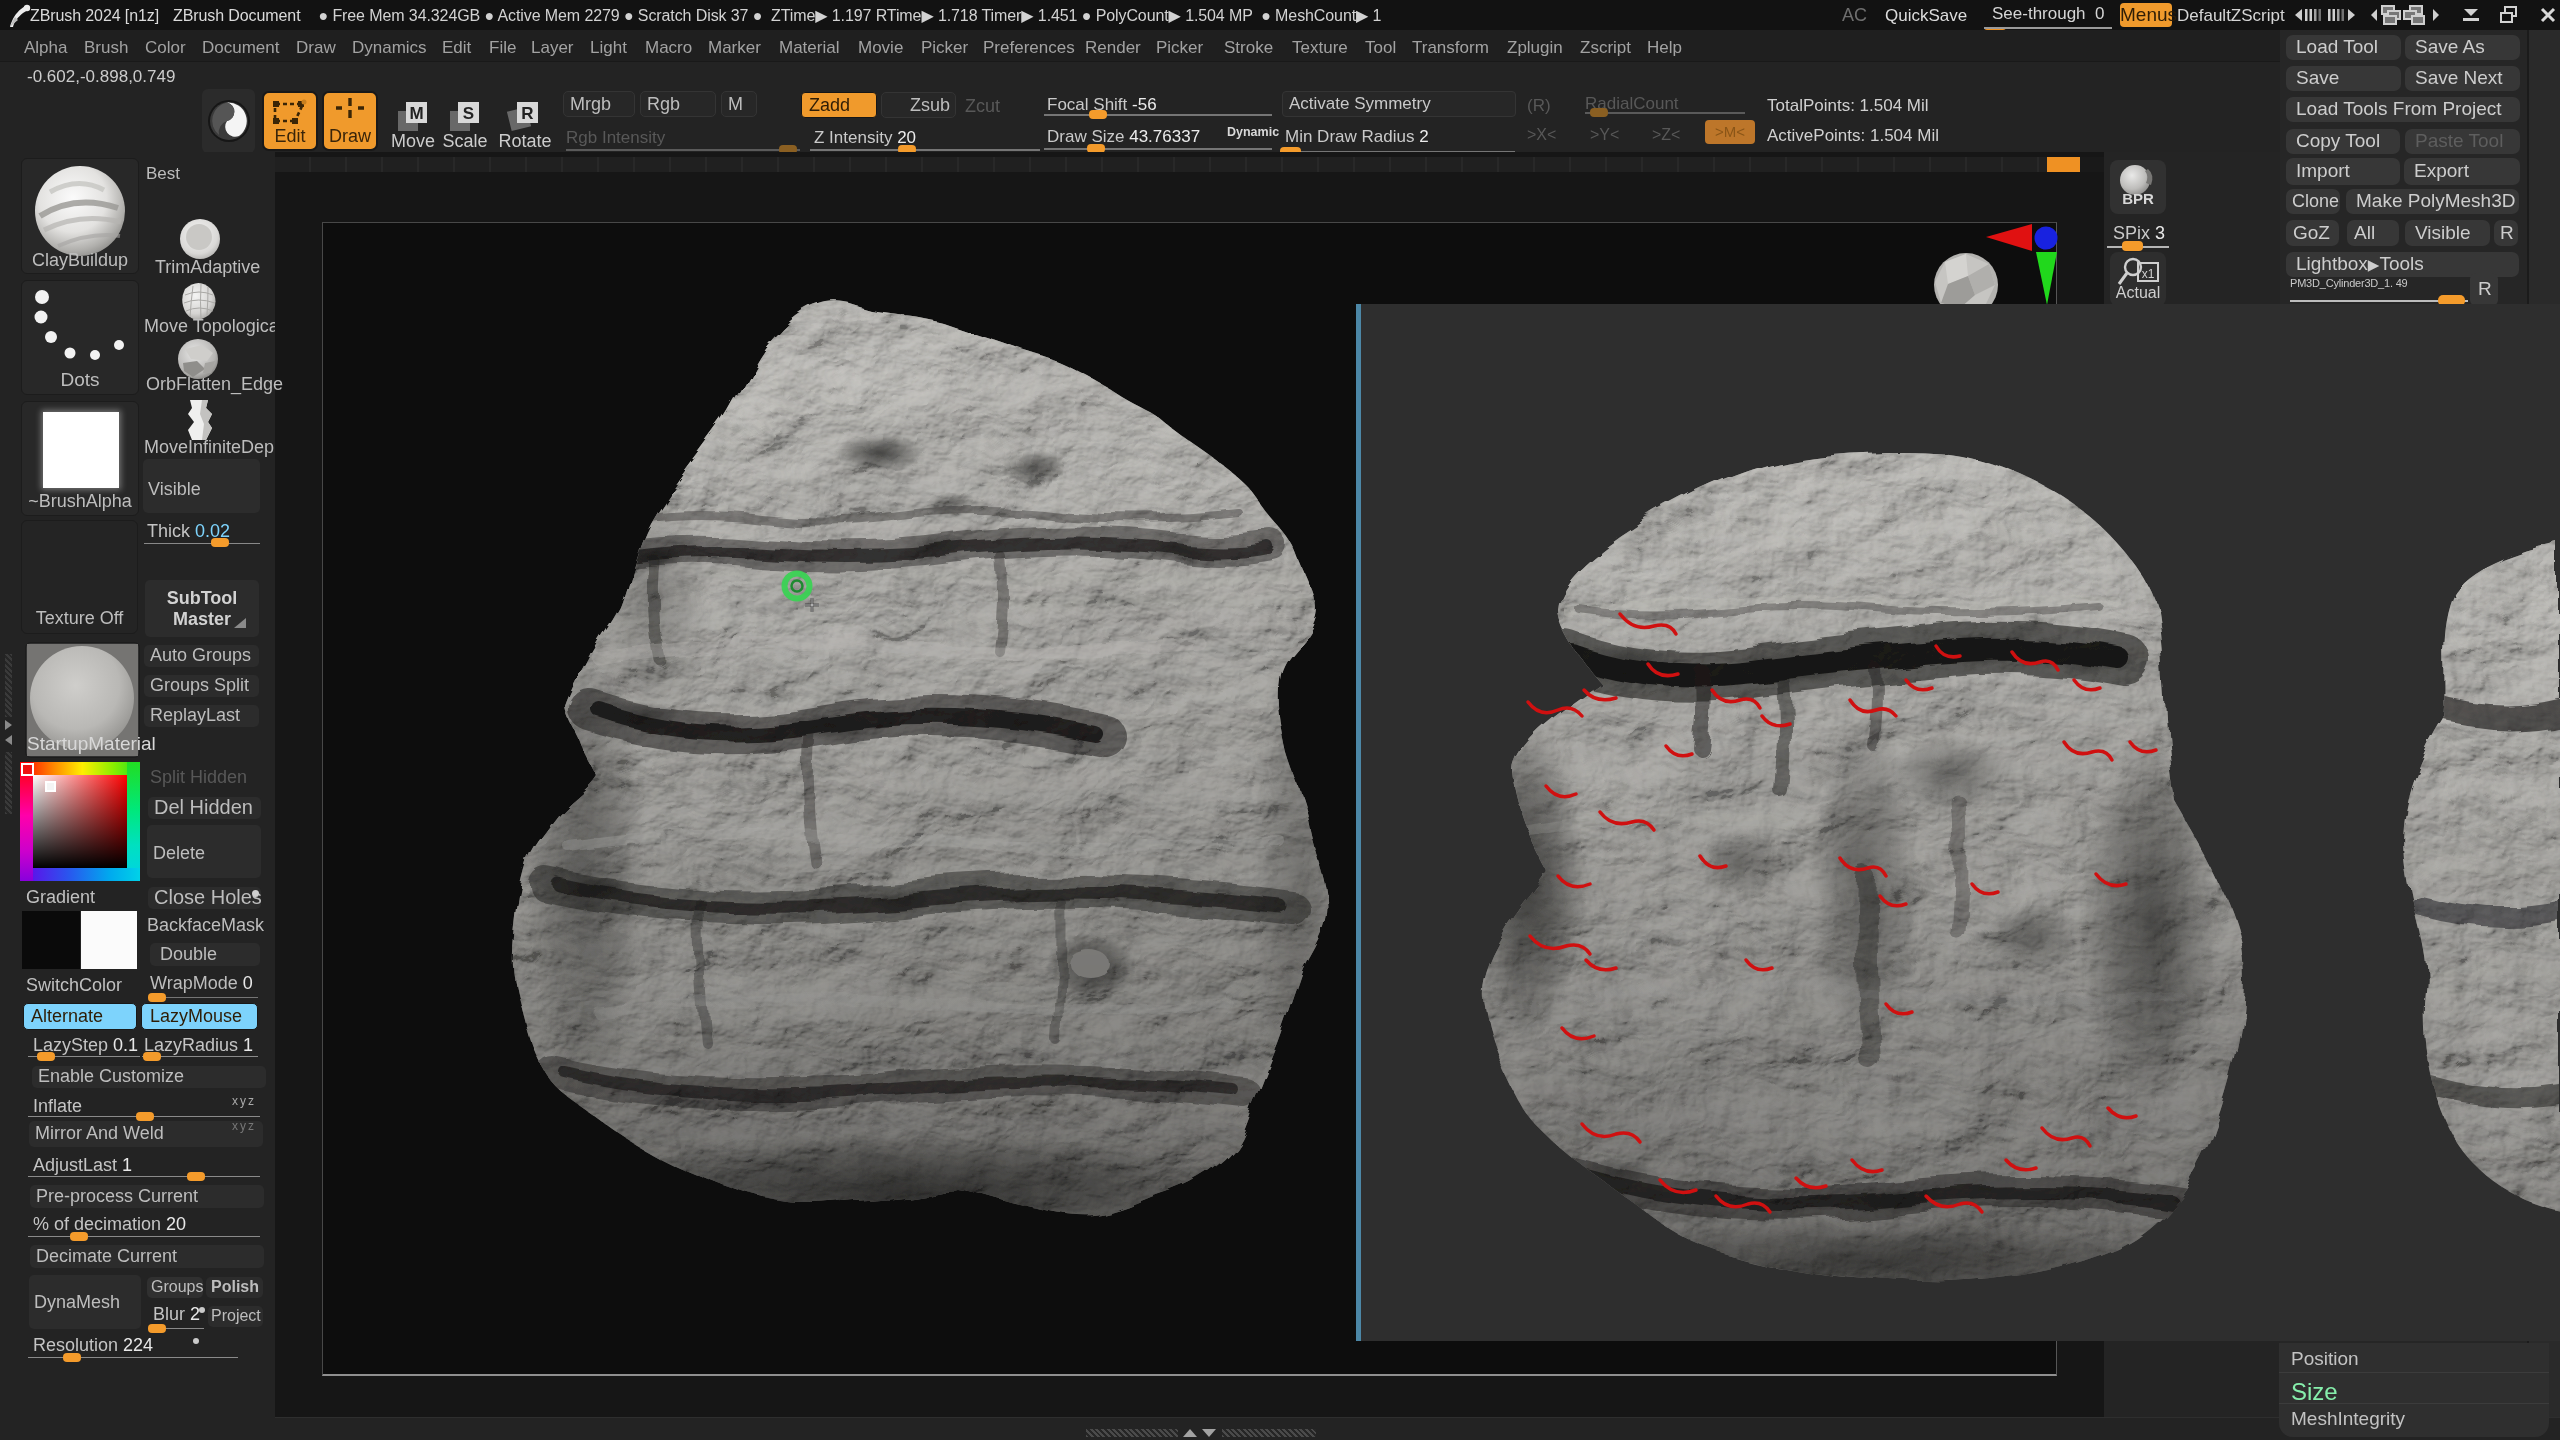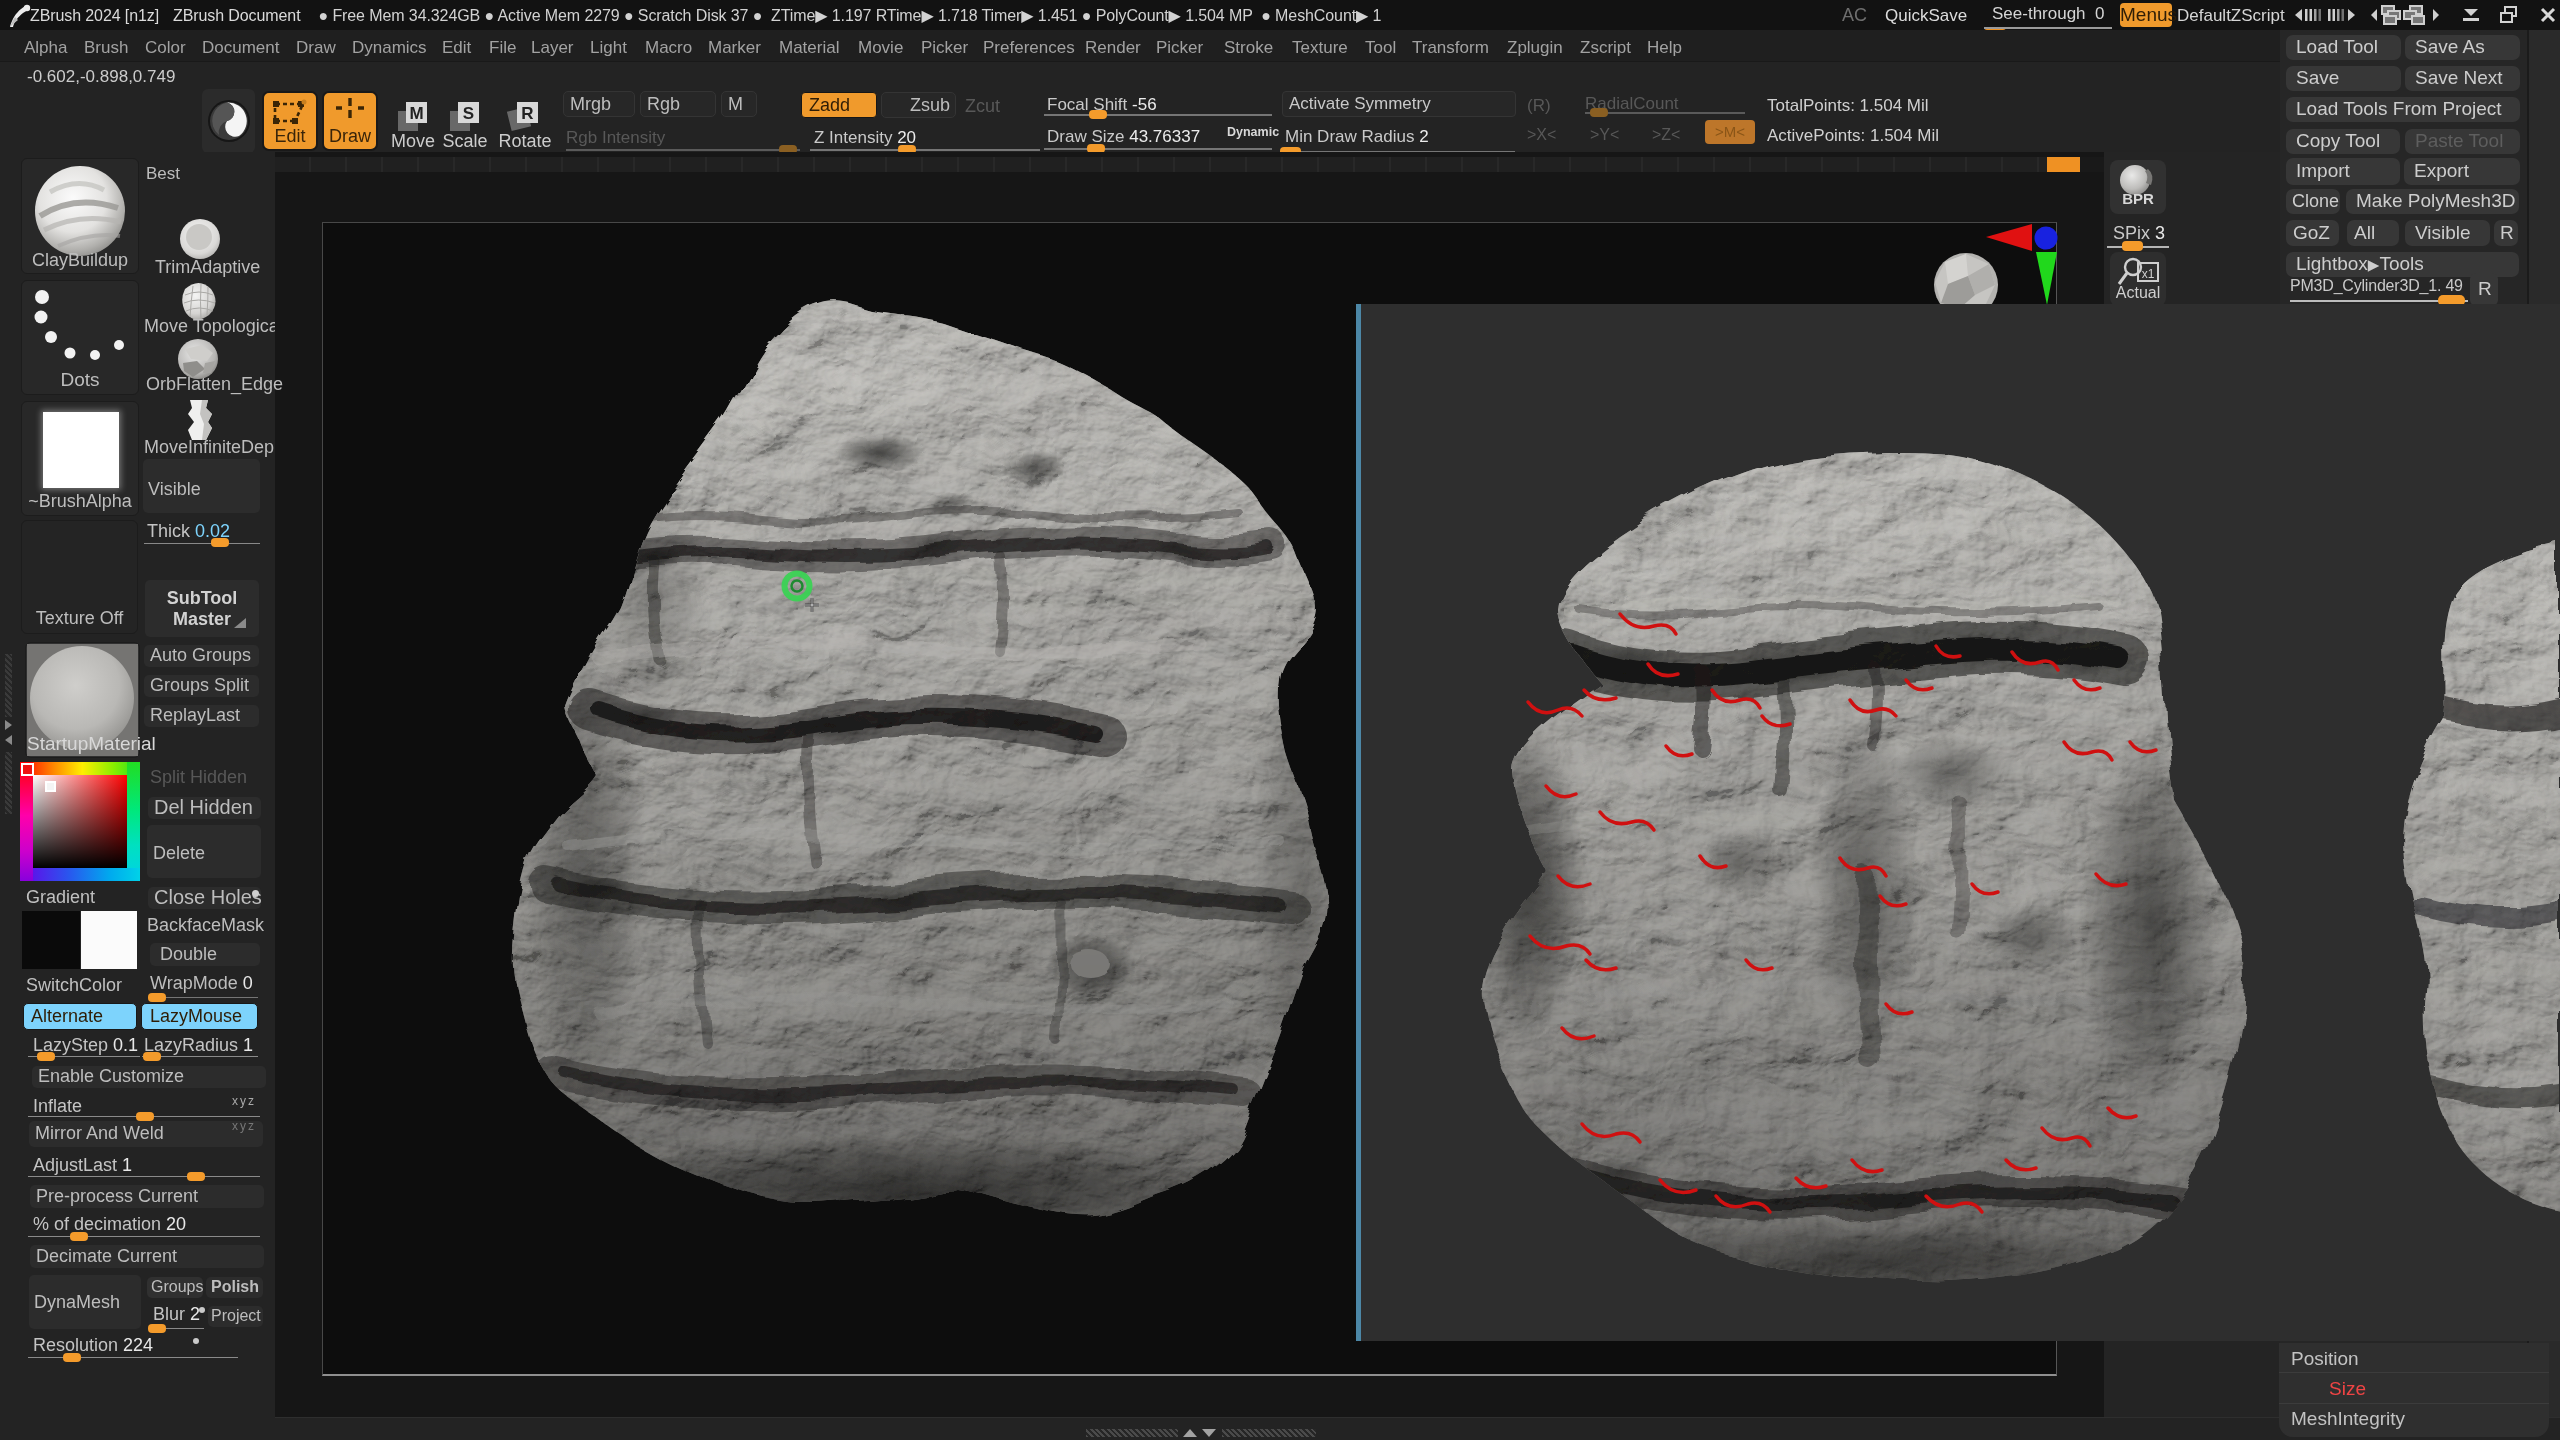--- a/index.html
+++ b/index.html
@@ -506,21 +506,21 @@
 <div class="rbtn" style="left:2405px;top:129px;width:115px;height:25px;line-height:24px;color:#5e5e5e;">Paste Tool</div>
 <div class="rbtn" style="left:2286px;top:158px;width:114px;height:27px;line-height:26px;">Import</div>
 <div class="rbtn" style="left:2404px;top:158px;width:116px;height:27px;line-height:26px;">Export</div>
 <div class="rbtn" style="left:2286px;top:189px;width:54px;height:25px;line-height:24px;padding-left:6px;font-size:18px;">Clone</div>
 <div class="rbtn" style="left:2346px;top:189px;width:173px;height:25px;line-height:24px;">Make PolyMesh3D</div>
 <div class="rbtn" style="left:2286px;top:220px;width:53px;height:26px;line-height:25px;padding-left:7px;">GoZ</div>
 <div class="rbtn" style="left:2347px;top:220px;width:52px;height:26px;line-height:25px;padding-left:7px;">All</div>
 <div class="rbtn" style="left:2405px;top:220px;width:85px;height:26px;line-height:25px;">Visible</div>
 <div class="rbtn" style="left:2494px;top:220px;width:24px;height:26px;line-height:25px;padding-left:6px;">R</div>
 <div class="rbtn" style="left:2286px;top:252px;width:233px;height:25px;line-height:24px;">Lightbox<span style="font-size:15px;">▶</span>Tools</div>
-<div class="abs" style="left:2290px;top:277px;font-size:16px;letter-spacing:-0.2px;color:#c9c9c9;white-space:nowrap;">PM3D_Cylinder3D_1. 49</div>
+<div class="abs" style="left:2290px;top:277px;font-size:11px;letter-spacing:-0.2px;color:#c9c9c9;white-space:nowrap;">PM3D_Cylinder3D_1. 49</div>
 <div class="sl" style="left:2290px;top:300px;width:178px;height:2px;background:#bdbdbd;"></div>
 <div class="abs" style="left:2438px;top:295px;width:27px;height:11px;background:#f49b2b;border-radius:5px;"></div>
 <div class="rbtn" style="left:2470px;top:273px;width:28px;height:33px;line-height:32px;padding-left:8px;border-radius:6px;">R</div>
 
 <div class="abs" style="left:2110px;top:160px;width:56px;height:54px;background:#313131;border-radius:8px;"></div>
 <svg class="abs" style="left:2118px;top:163px;" width="40" height="36" viewBox="0 0 40 36">
  <defs>
       <radialGradient id="bpr" cx="40%" cy="35%" r="70%">
         <stop offset="0%" stop-color="#e9e9e8"></stop>
         <stop offset="65%" stop-color="#bdbcba"></stop>
@@ -662,21 +662,21 @@
  <path d="M1926 1196 q14 16 34 8 q14 -4 22 8"></path>
  <path d="M2006 1160 q12 14 30 8"></path>
  <path d="M2042 1128 q12 16 30 10 q12 -4 18 8"></path>
  <path d="M2108 1108 q12 14 28 8"></path>
  <path d="M1886 1004 q10 14 26 8"></path>
 </g>
 </svg>\n
 <div class="abs" style="left:2279px;top:1343px;width:270px;height:94px;background:#2f2f2f;border-radius:0 0 14px 14px;z-index:4;"></div>
 <div class="abs" style="z-index:5;left:2291px;top:1348px;font-size:19px;color:#c3c3c3;">Position</div>
 <div class="abs" style="z-index:5;left:2279px;top:1372px;width:270px;height:1px;background:#3c3c3c;"></div>
-<div class="abs" style="z-index:5;left:2291px;top:1378px;font-size:19px;color:#ef4444;margin-left:38px;">Size</div>
+<div class="abs" style="z-index:5;left:2291px;top:1378px;font-size:24px;color:#86efac;">Size</div>
 <div class="abs" style="z-index:5;left:2279px;top:1403px;width:270px;height:1px;background:#3c3c3c;"></div>
 <div class="abs" style="z-index:5;left:2291px;top:1408px;font-size:19px;color:#c3c3c3;">MeshIntegrity</div>
 
 <div class="abs" style="left:275px;top:1417px;width:2285px;height:23px;background:#232323;border-top:1px solid #2e2e2e;"></div>
 <div class="abs" style="left:1086px;top:1429px;width:92px;height:8px;background:repeating-linear-gradient(45deg,#4a4a4a 0 2px,#262626 2px 4px);"></div>
 <svg class="abs" style="left:1182px;top:1428px;" width="36" height="10" viewBox="0 0 36 10">
     <polygon points="1,9 8,1 15,9" fill="#a2a2a2"></polygon>
     <polygon points="20,1 27,9 34,1" fill="#a2a2a2"></polygon>
   </svg>
 <div class="abs" style="left:1222px;top:1429px;width:94px;height:8px;background:repeating-linear-gradient(45deg,#4a4a4a 0 2px,#262626 2px 4px);"></div>

